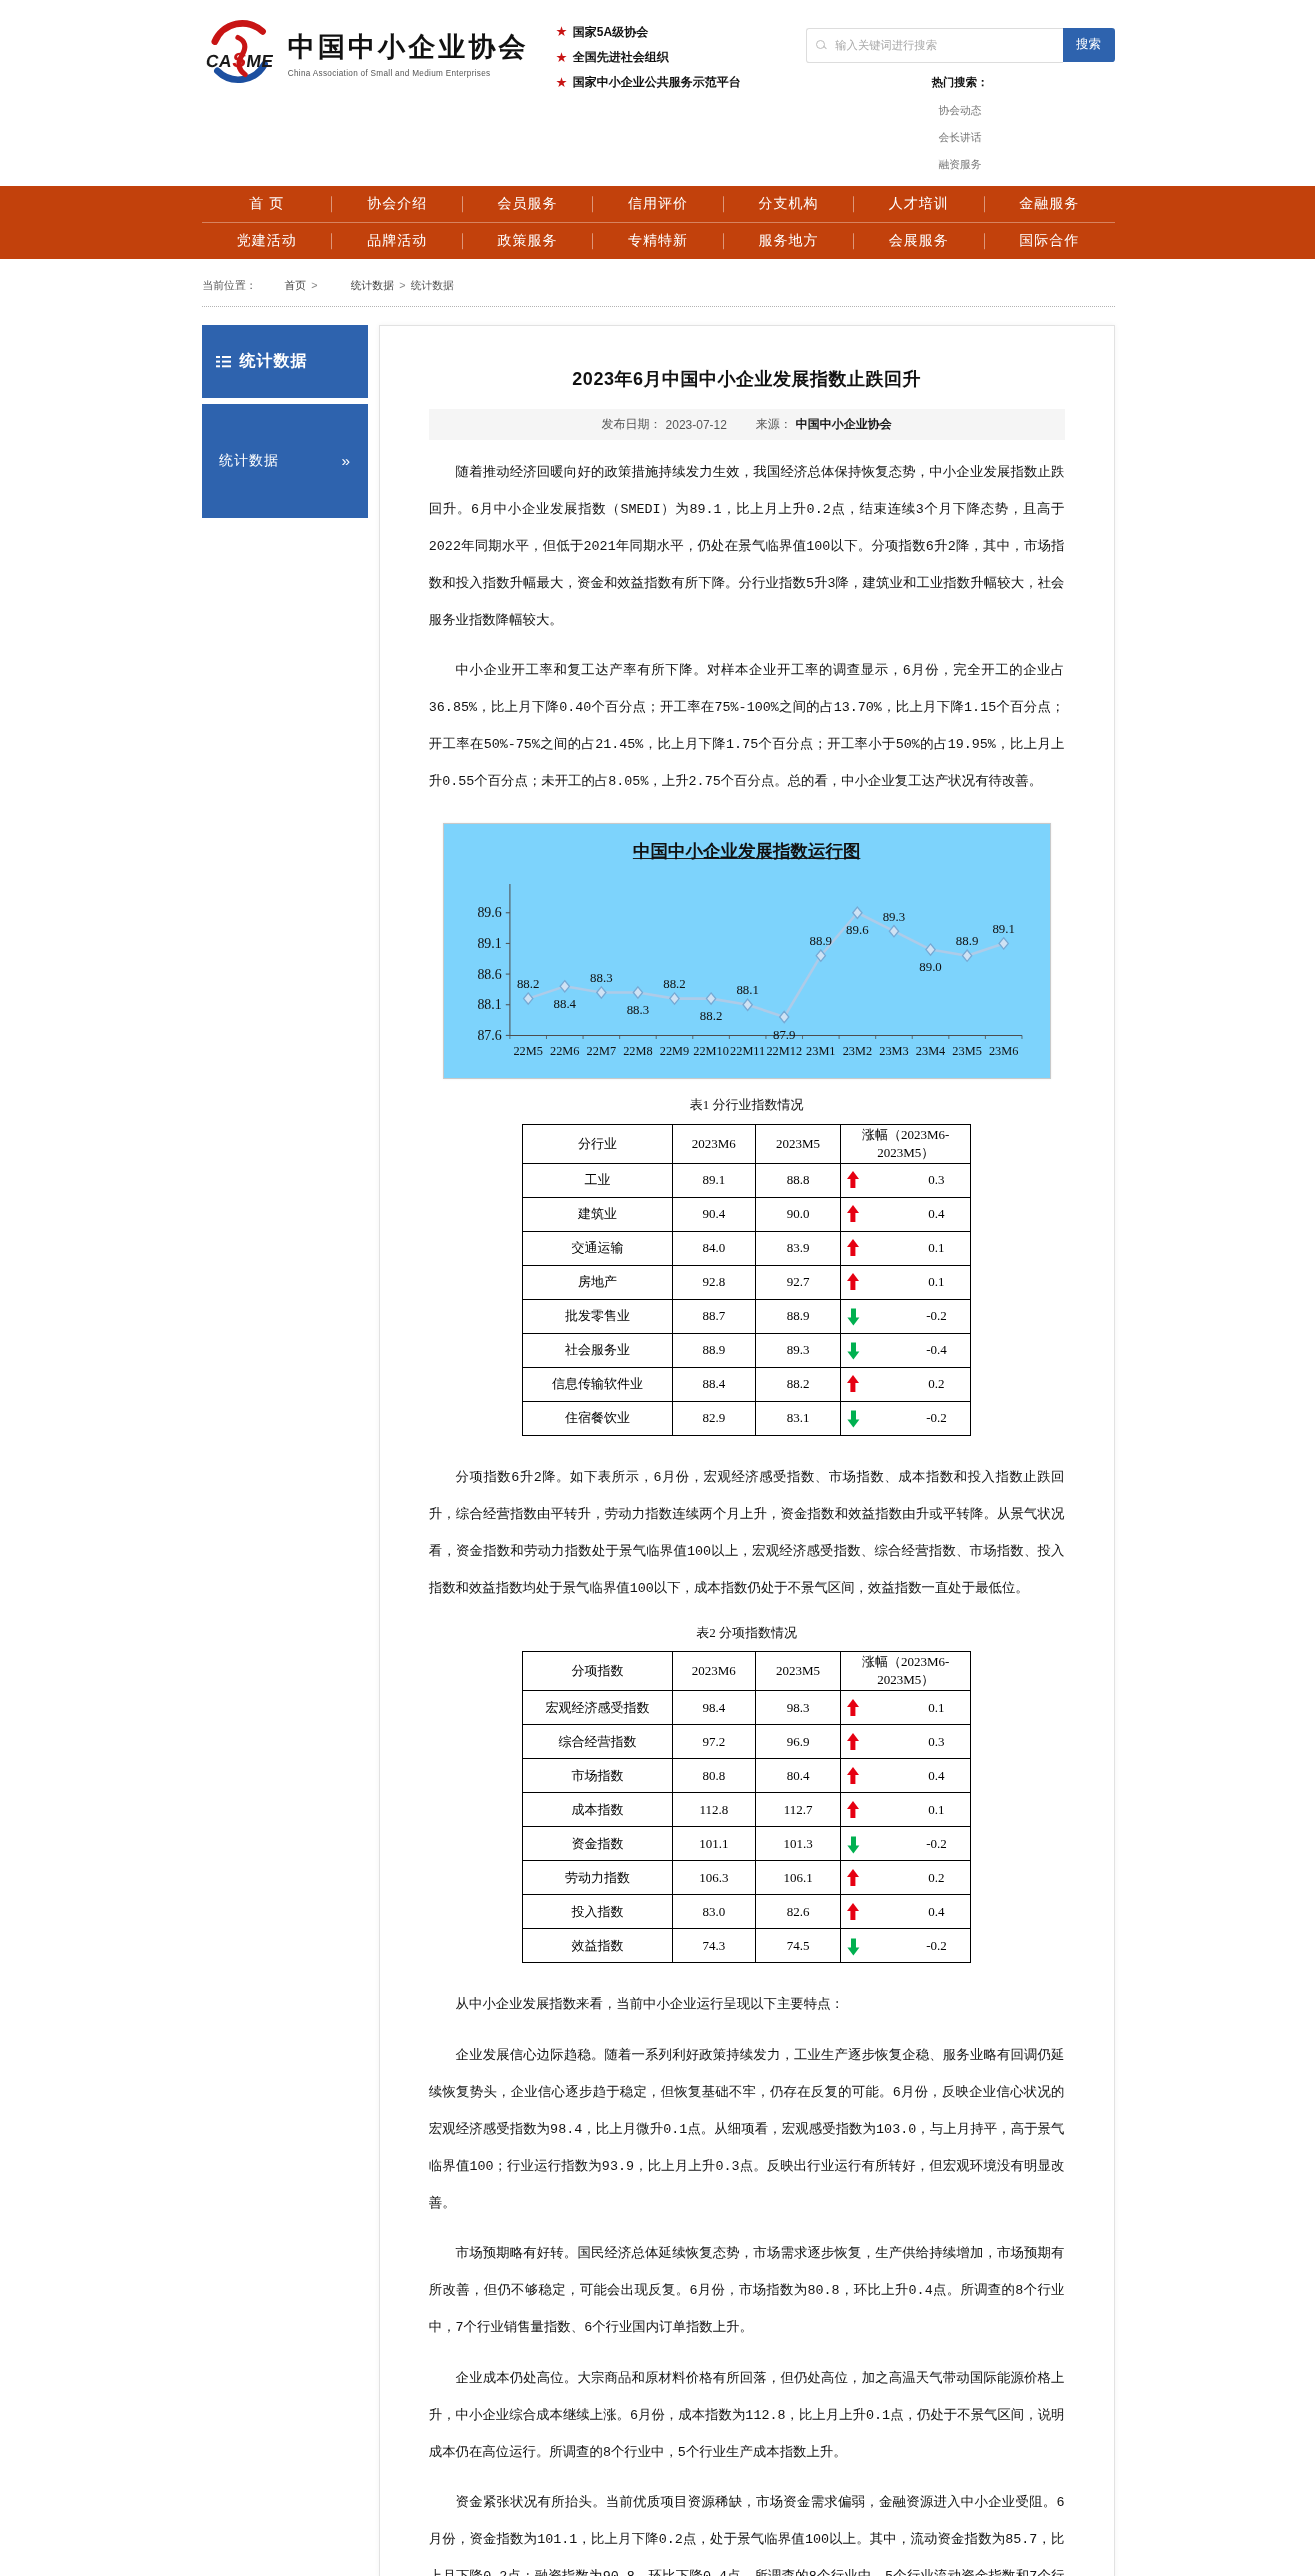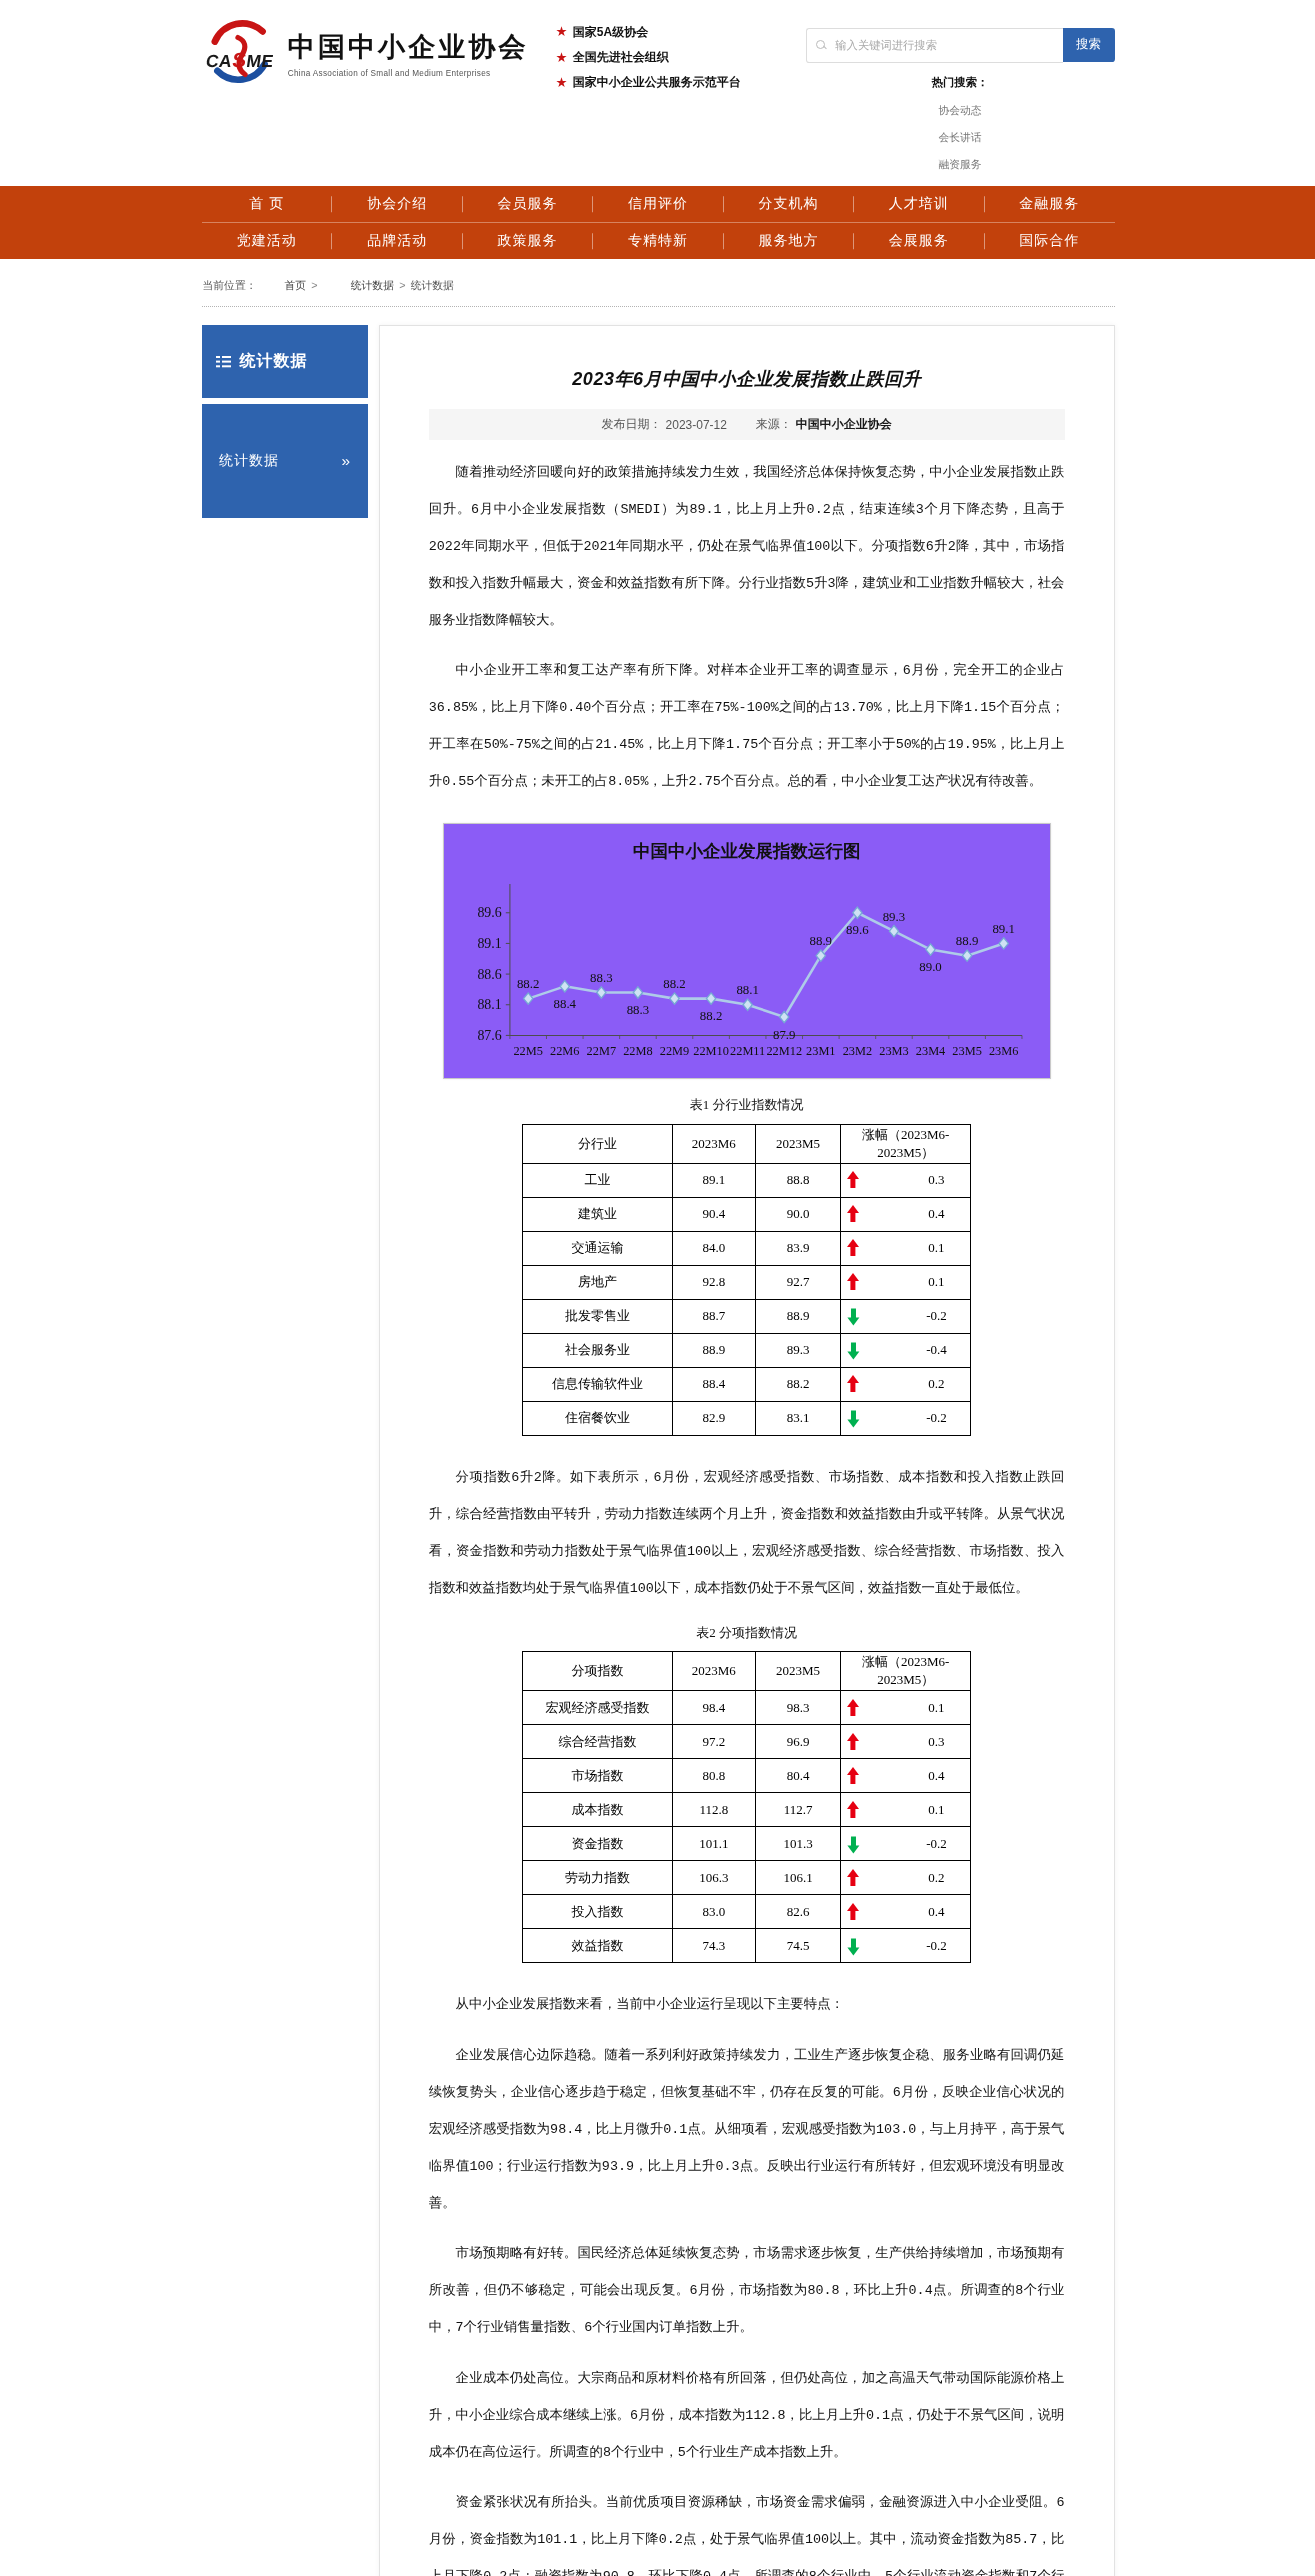--- a/index.html
+++ b/index.html
@@ -53,29 +53,29 @@
   .side-head .t{font-size:16px;font-weight:bold;letter-spacing:1px;}
   .list-icon{width:15.5px;height:13.4px;position:relative;flex:0 0 auto;}
   .list-icon::before{content:"";position:absolute;left:0;top:1px;width:4.1px;height:2.6px;background:#fff;box-shadow:0 4.6px 0 #fff,0 9.3px 0 #fff;}
   .list-icon::after{content:"";position:absolute;left:6.2px;top:1px;width:9.3px;height:2.6px;background:#fff;box-shadow:0 4.6px 0 #fff,0 9.3px 0 #fff;}
   .side-item{background:#2e63ae;color:#fff;height:114px;margin-top:6.2px;display:flex;align-items:center;justify-content:space-between;padding:0 17.5px;cursor:pointer;}
   .side-item .t{font-size:14px;letter-spacing:1px;}
   .side-item .arr{font-size:15.5px;}
 
   
   .article{flex:1;background:#fff;border:0.5px solid #e2e2e2;box-shadow:0 0 5.2px rgba(0,0,0,.05);padding:29px 49px 36px 49px;}
-  .article-title{text-align:center;font-size:18px;font-weight:bold;color:#111;letter-spacing:0.5px;font-style:italic;}
+  .article-title{text-align:center;font-size:18px;font-weight:bold;color:#111;letter-spacing:0.5px;}
   .meta-bar{margin-top:18.5px;background:#f5f5f5;height:31px;display:flex;align-items:center;justify-content:center;font-size:12px;color:#555;gap:4.1px;}
   .meta-bar .src{font-weight:bold;color:#1a1a1a;}
   .meta-gap{width:20.6px;}
   .body-text{font-family:Liberation Mono, monospace;}
   .body-text p{font-size:13.4px;line-height:37px;color:#111;text-align:justify;text-indent:2em;margin:13.4px 0;}
 
   
-  .chart-box{width:598px;margin:23px auto 15.5px auto;border:0.5px solid #c9c9c9;background:#8b5cf6;padding:5.2px 4.1px 2.1px 4.1px;box-shadow:0 0 2.1px rgba(0,0,0,.08);}
+  .chart-box{width:598px;margin:23px auto 15.5px auto;border:0.5px solid #c9c9c9;background:#7dd3fc;padding:5.2px 4.1px 2.1px 4.1px;box-shadow:0 0 2.1px rgba(0,0,0,.08);text-decoration:underline;}
   .chart-title{text-align:center;font-size:17.5px;font-weight:bold;color:#111;margin:9.3px 0 0 0;font-family:"Liberation Serif","DejaVu Serif",serif;}
   #chart-svg text{font-family:"Liberation Serif","DejaVu Serif",serif;fill:#111;}
 
   
   .tbl-caption{text-align:center;font-size:13px;color:#111;margin:17.5px 0 9.3px 0;font-family:"Liberation Serif","DejaVu Serif",serif;}
   table.data-tbl{border-collapse:collapse;margin:0 auto 23px auto;width:449px;font-family:"Liberation Serif","DejaVu Serif",serif;}
   table.data-tbl th,table.data-tbl td{border:0.8px solid #000;font-size:13px;color:#000;}
   table.data-tbl{border:1.3px solid #000;}
   table.data-tbl th{height:32px;font-weight:normal;border-bottom:1.5px double #000;}
   table.data-tbl td{height:31px;text-align:center;}

